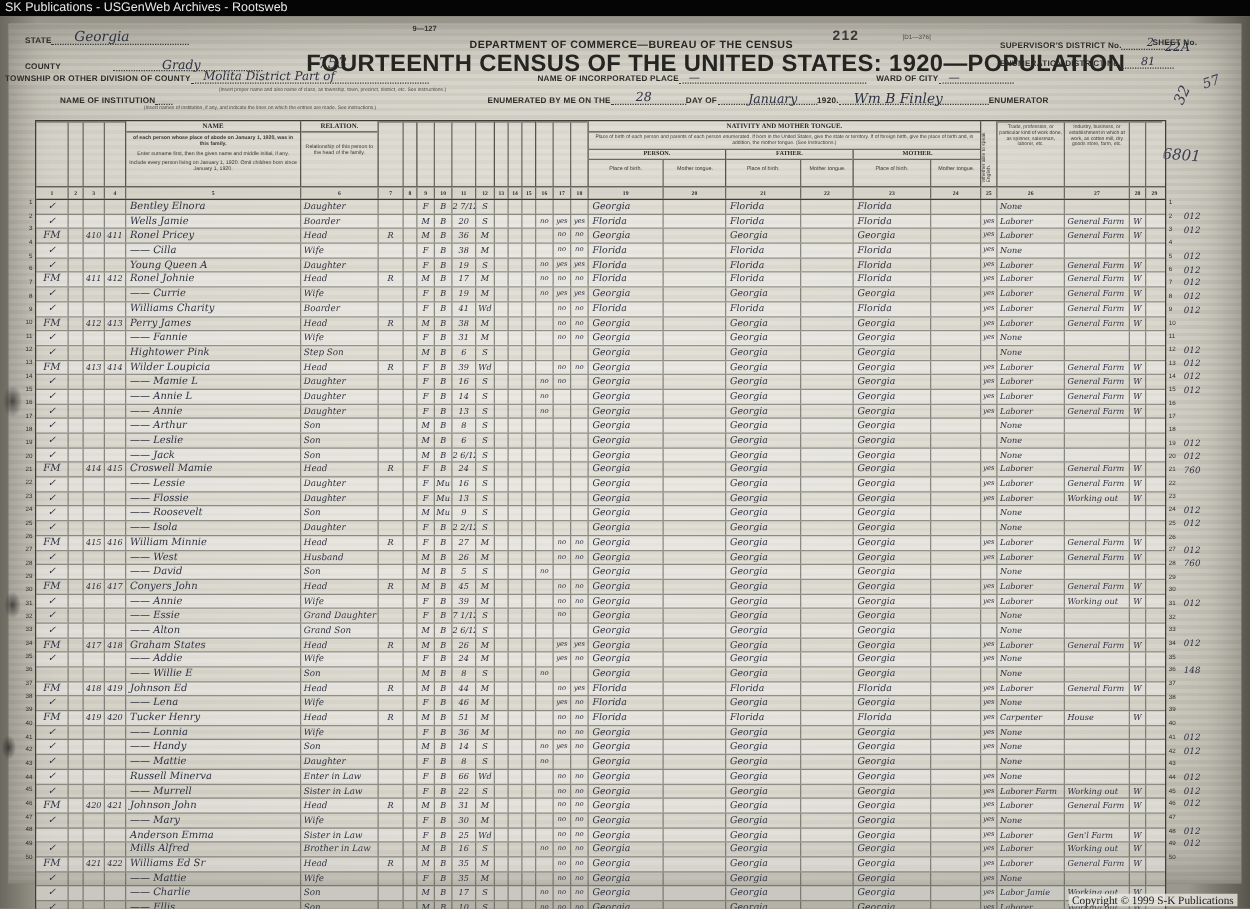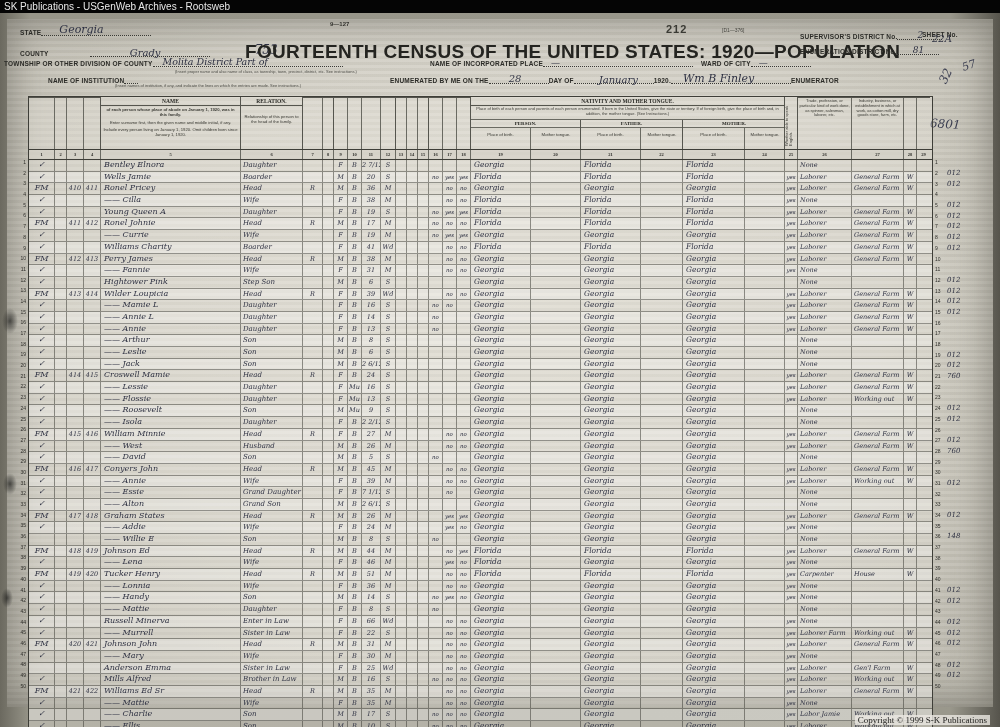--- a/index.html
+++ b/index.html
@@ -128,20 +128,21 @@
       </span>
   </div>
   <div class="tinynote" style="position:absolute;left:175px;top:56px;width:210px;">(Insert proper name and also name of class, as township, town, precinct, district, etc.  See instructions.)</div>
   <div class="hline" style="left:48px;top:62px;">
     <span class="plabel">NAME OF INSTITUTION</span>
     <span class="dots" style="width:14px;"></span>
   </div>
   <div class="tinynote" style="position:absolute;left:115px;top:70px;width:220px;">(Insert names of institution, if any, and indicate the lines on which the entries are made.  See instructions.)</div>
 
   <div class="formno">9—127</div>
+  <div class="dept">DEPARTMENT OF COMMERCE—BUREAU OF THE CENSUS</div>
   <div class="ctitle">FOURTEENTH CENSUS OF THE UNITED STATES: 1920—POPULATION</div>
   <div class="stampno">212</div>
   <div class="bracket">[D1—376]</div>
   <div class="hline" style="left:430px;top:45px;">
     <span class="plabel">NAME OF INCORPORATED PLACE</span>
     <span class="dots" style="width:150px;">
         <span class="hand" style="font-size:9px;position:absolute;left:8px;bottom:-2px;">—</span>
       </span>
     <span class="plabel" style="margin-left:8px;">WARD OF CITY</span>
     <span class="dots" style="width:60px;">

